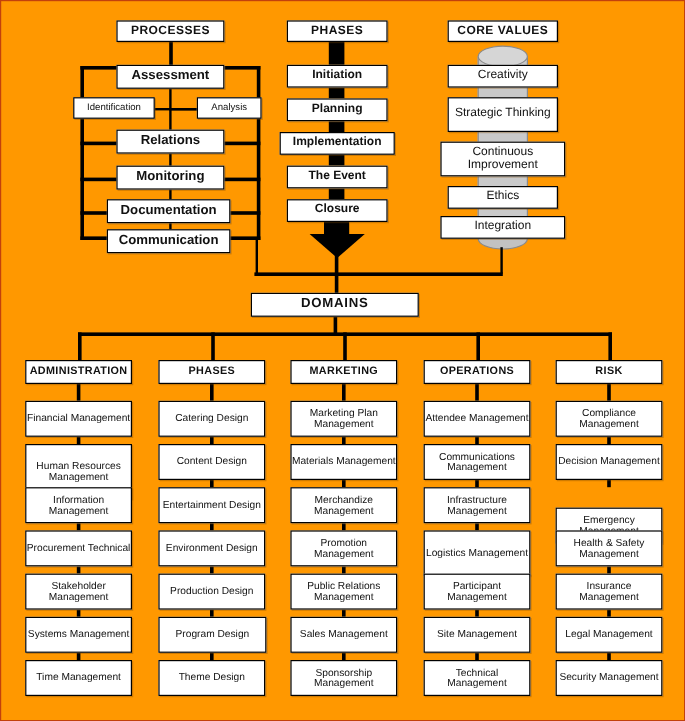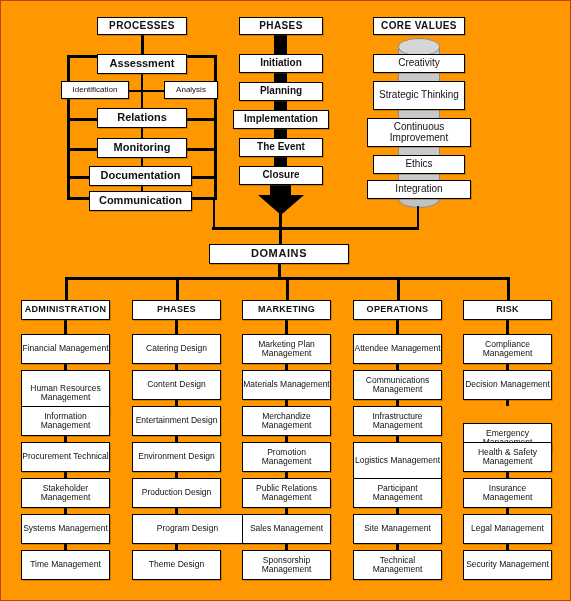--- a/index.html
+++ b/index.html
@@ -190,21 +190,21 @@
       <div class="bx leaf" style="left: 131px; top: 333px; width: 89px; height: 30px;">Catering Design</div>
       <div class="ln lnv" style="left: 174px; top: 363px; height: 6px;"></div>
       <div class="bx leaf" style="left: 131px; top: 369px; width: 89px; height: 30px;">Content Design</div>
       <div class="ln lnv" style="left: 174px; top: 399px; height: 6px;"></div>
       <div class="bx leaf" style="left: 131px; top: 405px; width: 89px; height: 30px;">Entertainment Design</div>
       <div class="ln lnv" style="left: 174px; top: 435px; height: 6px;"></div>
       <div class="bx leaf" style="left: 131px; top: 441px; width: 89px; height: 30px;">Environment Design</div>
       <div class="ln lnv" style="left: 174px; top: 471px; height: 6px;"></div>
       <div class="bx leaf" style="left: 131px; top: 477px; width: 89px; height: 30px;">Production Design</div>
       <div class="ln lnv" style="left: 174px; top: 507px; height: 6px;"></div>
-      <div class="bx leaf" style="left: 131px; top: 513px; width: 111px; height: 30px;">Program Design</div>
+      <div class="bx leaf" style="left: 131px; top: 513px; width: 90px; height: 30px;">Program Design</div>
       <div class="ln lnv" style="left: 174px; top: 543px; height: 6px;"></div>
       <div class="bx leaf" style="left: 131px; top: 549px; width: 89px; height: 30px;">Theme Design</div>
       <div class="bx domhdr" style="left: 241px; top: 299px; width: 89px; height: 20px;">MARKETING</div>
       <div class="ln lnv" style="left: 284px; top: 319px; height: 14px;"></div>
       <div class="bx leaf" style="left: 241px; top: 333px; width: 89px; height: 30px;">Marketing Plan Management</div>
       <div class="ln lnv" style="left: 284px; top: 363px; height: 6px;"></div>
       <div class="bx leaf" style="left: 241px; top: 369px; width: 89px; height: 30px;">Materials Management</div>
       <div class="ln lnv" style="left: 284px; top: 399px; height: 6px;"></div>
       <div class="bx leaf" style="left: 241px; top: 405px; width: 89px; height: 30px;">Merchandize Management</div>
       <div class="ln lnv" style="left: 284px; top: 435px; height: 6px;"></div>

